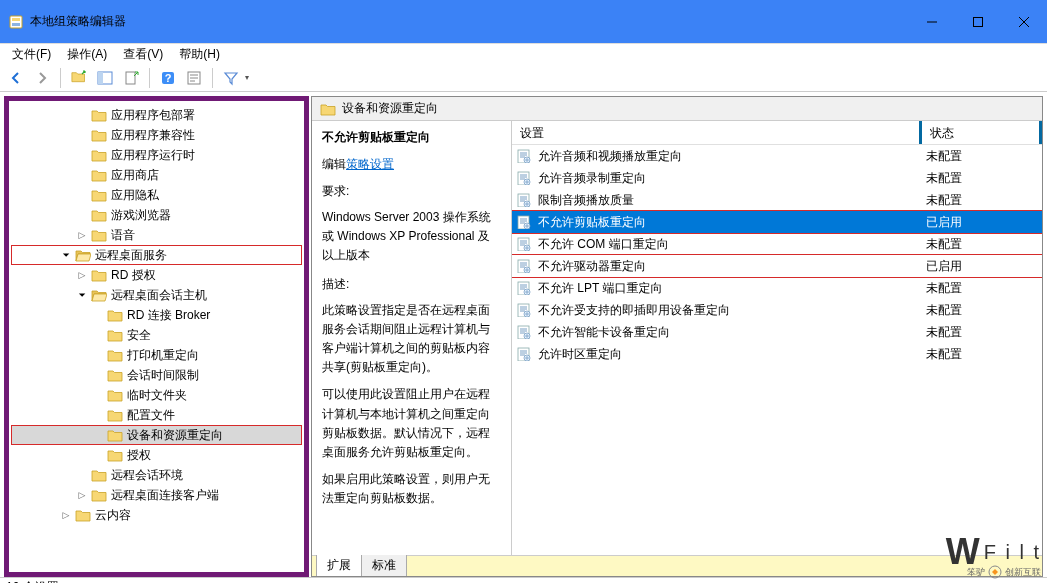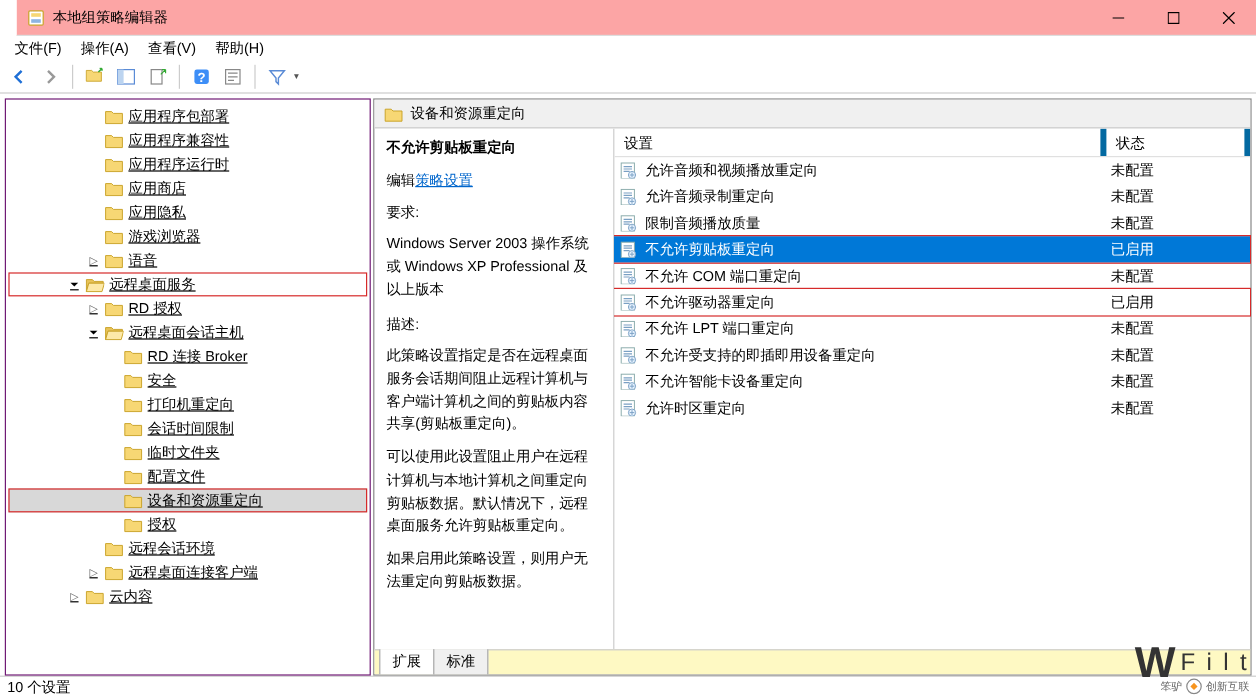--- a/index.html
+++ b/index.html
@@ -1,32 +1,32 @@
 <!DOCTYPE html>
 <html><head>
 <meta charset="utf-8">
 <style>
 * { box-sizing: border-box; margin: 0; padding: 0; font-family: "Microsoft YaHei", "SimSun", sans-serif; }
 body { width: 1047px; height: 583px; background: #fff; font-size: 12px; overflow: hidden; position: relative; }
 
-.titlebar { height: 30px; background: #fca5a5; display: flex; align-items: center; border-bottom: 1px solid #ddd; margin-left: 14px; }
+.titlebar { height: 44px; background: #3b82f6; display: flex; align-items: center; border-bottom: 1px solid #ddd; }
 .titlebar-icon { width: 16px; height: 16px; margin: 0 6px 0 8px; }
 .titlebar-text { flex: 1; font-size: 12px; color: #000; }
 .titlebar-btn { width: 46px; height: 30px; display: flex; align-items: center; justify-content: center; color: #000; }
 
 .menubar { height: 20px; display: flex; align-items: flex-start; padding: 0 4px; }
 .menu-item { padding: 2px 8px; cursor: default; }
 
 .toolbar { height: 28px; display: flex; align-items: center; padding: 0 4px; border-bottom: 1px solid #ccc; gap: 2px; }
 .tool-btn { width: 24px; height: 24px; display: flex; align-items: center; justify-content: center; cursor: default; border: 1px solid transparent; }
 .tool-sep { width: 1px; height: 20px; background: #ccc; margin: 0 4px; }
 .tool-dd { width: 10px; font-size: 8px; color: #555; }
 
 .main { display: flex; height: 485px; }
-.tree-pane { width: 305px; border: 1px solid #701a75; margin: 4px 0 0 4px; overflow: auto; padding: 4px 2px; position: relative; text-decoration: underline; }
+.tree-pane { width: 305px; border: 5px solid #701a75; margin: 4px 0 0 4px; overflow: auto; padding: 4px 2px; position: relative; }
 .tree-pane::-webkit-scrollbar, .list-scroll::-webkit-scrollbar, .desc-scroll::-webkit-scrollbar { width: 17px; height: 17px; }
 .tree-pane::-webkit-scrollbar-track, .list-scroll::-webkit-scrollbar-track, .desc-scroll::-webkit-scrollbar-track { background: #f0f0f0; }
 .tree-pane::-webkit-scrollbar-thumb, .list-scroll::-webkit-scrollbar-thumb, .desc-scroll::-webkit-scrollbar-thumb { background: #cdcdcd; }
 
 .tree-node { display: flex; align-items: center; height: 20px; white-space: nowrap; cursor: default; }
 .tree-node.sel { background: #d8d8d8; }
 .tree-arrow { width: 14px; text-align: center; font-size: 9px; color: #666; }
 .tree-arrow.open { color: #000; }
 .tree-icon { width: 16px; height: 14px; margin: 0 4px 0 2px; }
 .tree-label { font-size: 12px; }
@@ -40,21 +40,21 @@
 .detail-split { flex: 1; display: flex; overflow: hidden; }
 .desc-pane { width: 200px; border-right: 1px solid #ccc; display:flex; flex-direction:column; }
 .desc-scroll { flex:1; overflow: auto; padding: 8px 10px; }
 .desc-title { font-weight: bold; margin-bottom: 10px; }
 .desc-link { color: #0066cc; text-decoration: underline; cursor: pointer; }
 .desc-body { line-height: 1.6; margin-top: 8px; }
 .desc-label { margin-top: 10px; }
 
 .list-pane { flex: 1; display: flex; flex-direction: column; overflow: hidden;}
 .list-header { display: flex; height: 24px; border-bottom: 1px solid #e0e0e0; }
-.col-h { padding: 4px 8px; border-right: 5px solid #0369a1; }
+.col-h { padding: 4px 8px; border-right: 3px solid #0369a1; }
 .col-setting { flex: 1; }
 .col-state { width: 120px; }
 .list-scroll { flex: 1; overflow: auto; }
 .list-row { display: flex; height: 22px; align-items: center; padding: 0 4px; cursor: default; }
 .list-row.sel { background: #0078d7; color: #fff; }
 .list-icon { width: 16px; height: 14px; margin-right: 6px; flex-shrink: 0; }
 .cell-setting { flex: 1; overflow: hidden; text-overflow: ellipsis; white-space: nowrap; }
 .cell-state { width: 112px; }
 
 .tabs { height: 21px; display: flex; align-items: flex-end; border-top: 1px solid #ccc; background: #fef9c3; padding-left: 4px; }

